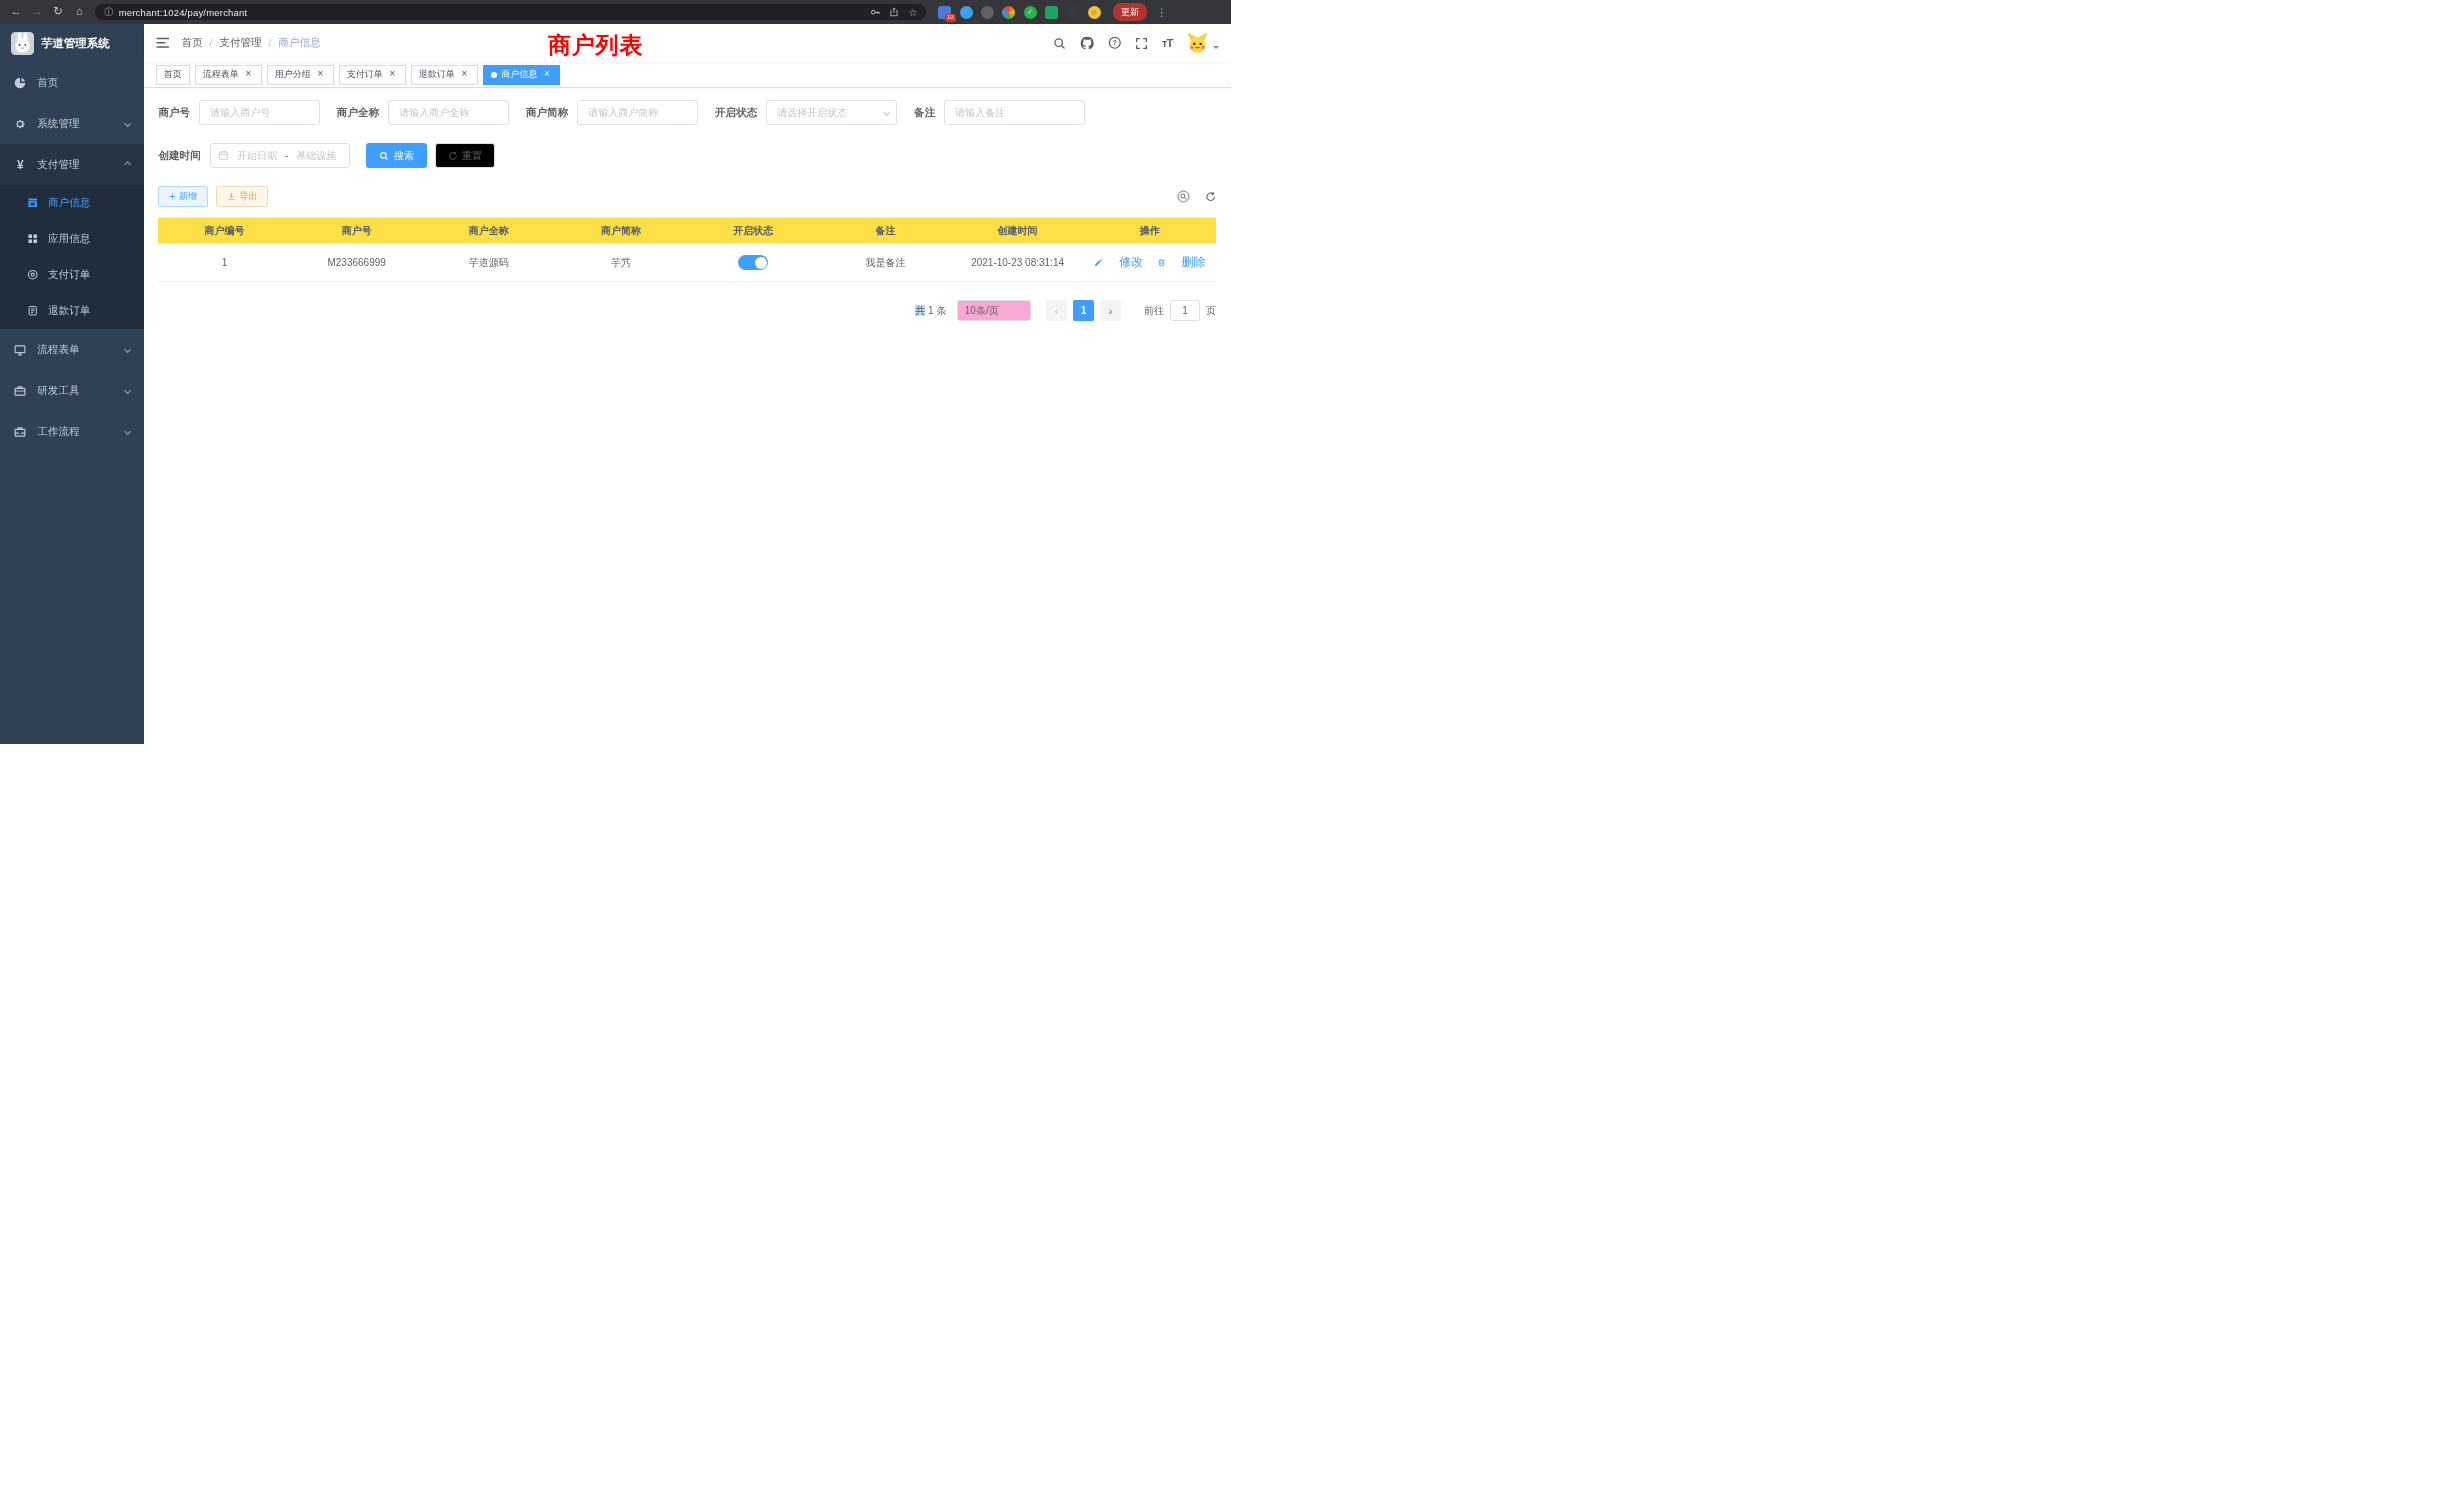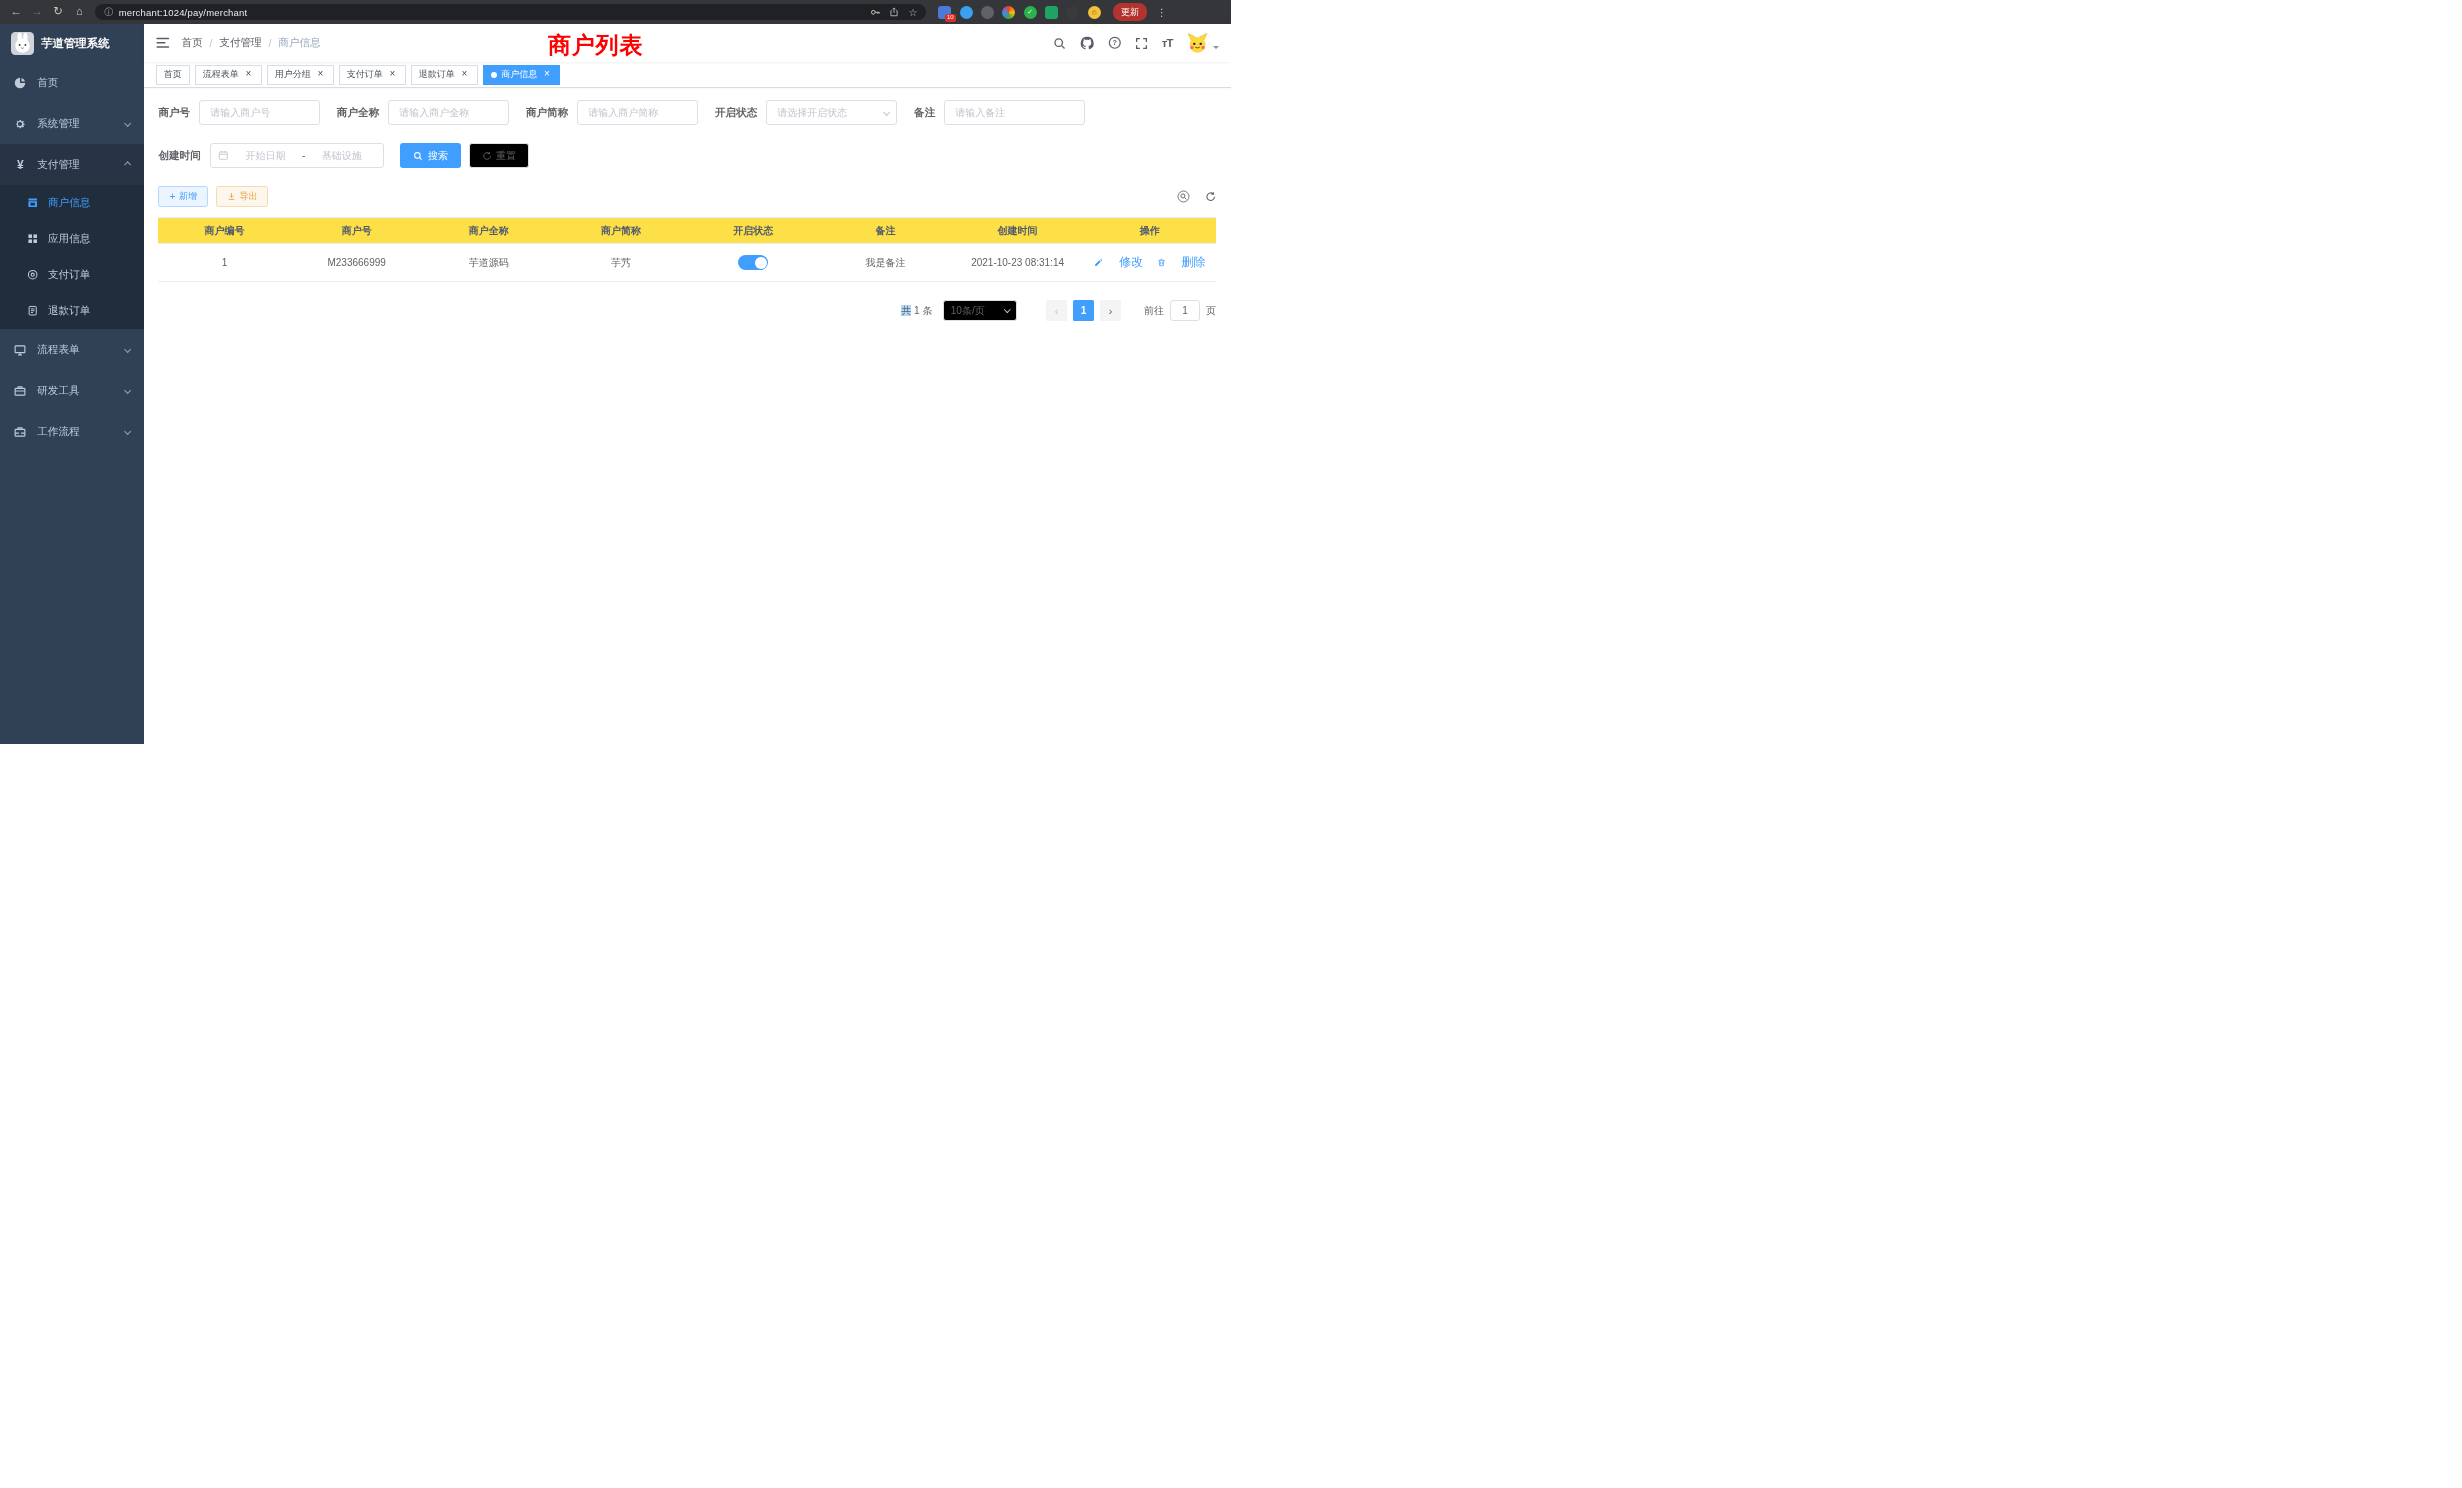--- a/index.html
+++ b/index.html
@@ -64,21 +64,21 @@
 
   
   .content { flex:1; padding:12px 15px 0 14.4px; overflow:hidden; }
   .filter-row { display:flex; align-items:center; margin-bottom:18px; }
   .f-group { display:flex; align-items:center; margin-right:16.7px; }
   .f-label { font-size:10.6px; color:#606266; font-weight:600; margin-right:9px; white-space:nowrap; }
   .f-input { height:25px; border:0.8px solid #dcdfe6; border-radius:3px; padding:0 10px; font-size:10px; color:#606266; width:121px; outline:none; background:#fff; }
   .f-input::placeholder { color:#c0c4cc; }
   .select-wrap { position:relative; display:inline-flex; }
   .select-caret { position:absolute; right:7.6px; top:10px; width:5.3px; height:5.3px; border-right:1.1px solid #c0c4cc; border-bottom:1.1px solid #c0c4cc; transform:rotate(45deg); pointer-events:none; }
-  .date-range { width:174px; height:25px; border:0.8px solid #dcdfe6; border-radius:3px; display:flex; align-items:center; padding:0 7.6px; gap:3px; color:#c0c4cc; font-size:10px; background:#fff; cursor:text; }
+  .date-range { width:140px; height:25px; border:0.8px solid #dcdfe6; border-radius:3px; display:flex; align-items:center; padding:0 7.6px; gap:3px; color:#c0c4cc; font-size:10px; background:#fff; cursor:text; }
   .date-range .ph { flex:1; text-align:center; }
   .date-range .sep { color:#606266; }
   .btn { display:inline-flex; align-items:center; justify-content:center; gap:4.5px; height:25px; padding:0 12px; border-radius:3px; font-size:10px; cursor:pointer; border:0.8px solid transparent; white-space:nowrap; }
   .btn-primary { background:#409eff; color:#fff; }
   .btn-plain { background:#000000; border-color:#dcdfe6; color:#606266; }
   .toolbar { display:flex; align-items:center; gap:7.6px; margin:1.5px 0 10px; }
   .btn-mini { height:21px; padding:0 10px; font-size:9px; border-radius:2.3px; gap:3.8px; }
   .btn-primary-plain { background:#ecf5ff; border-color:#b3d8ff; color:#409eff; }
   .btn-warning-plain { background:#fdf6ec; border-color:#f5dab1; color:#e6a23c; }
   .toolbar-right { margin-left:auto; display:flex; align-items:center; gap:15px; color:#606266; }
@@ -89,21 +89,21 @@
   thead th { background:#fde047; color:#515a6e; font-weight:700; height:26px; border-top:0.8px solid #ebeef5; border-bottom:0.8px solid #ebeef5; text-align:center; width:12.5%; }
   tbody td { height:38px; border-bottom:0.8px solid #ebeef5; text-align:center; }
   .toggle { display:inline-block; width:30px; height:15px; border-radius:7.6px; background:#409eff; position:relative; cursor:pointer; vertical-align:middle; }
   .toggle .knob { position:absolute; top:1.5px; right:1.5px; width:12px; height:12px; border-radius:50%; background:#fff; }
   .op-link { color:#409eff; cursor:pointer; display:inline-flex; align-items:center; gap:16px; margin:0 5.3px; font-size:12px; }
 
   
   .pagination { display:flex; align-items:center; justify-content:flex-end; margin-top:18px; font-size:10px; color:#606266; }
   .total { display:inline-block; margin-right:10.6px; }
   .total::first-letter { background:#b4d8fb; }
-  .size-select { width:74px; height:21px; border:0.8px solid #dcdfe6; border-radius:3px; display:flex; align-items:center; justify-content:space-between; padding:0 6.8px; cursor:pointer; margin-right:29px; background:#000000; }
+  .size-select { width:74px; height:21px; border:0.8px solid #dcdfe6; border-radius:3px; display:flex; align-items:center; justify-content:space-between; padding:0 6.8px; cursor:pointer; margin-right:15px; background:#f9a8d4; }
   .size-caret { width:4.5px; height:4.5px; border-right:1px solid #c0c4cc; border-bottom:1px solid #c0c4cc; transform:rotate(45deg); margin-top:-2.3px; }
   .pager { display:flex; align-items:center; gap:6px; margin-right:23px; }
   .pager-btn { width:21px; height:21px; background:#f4f4f5; border-radius:1.5px; display:flex; align-items:center; justify-content:center; cursor:pointer; font-size:10.6px; }
   .pager-btn.prev { color:#c0c4cc; }
   .pager-btn.next { color:#606266; }
   .page-num { width:21px; height:21px; background:#409eff; color:#fff; border-radius:1.5px; display:flex; align-items:center; justify-content:center; font-weight:600; cursor:pointer; }
   .goto { display:flex; align-items:center; gap:6px; }
   .goto-input { width:30px; height:21px; border:0.8px solid #dcdfe6; border-radius:3px; text-align:center; font-size:10px; color:#606266; outline:none; }
 
   svg { display:block; }

